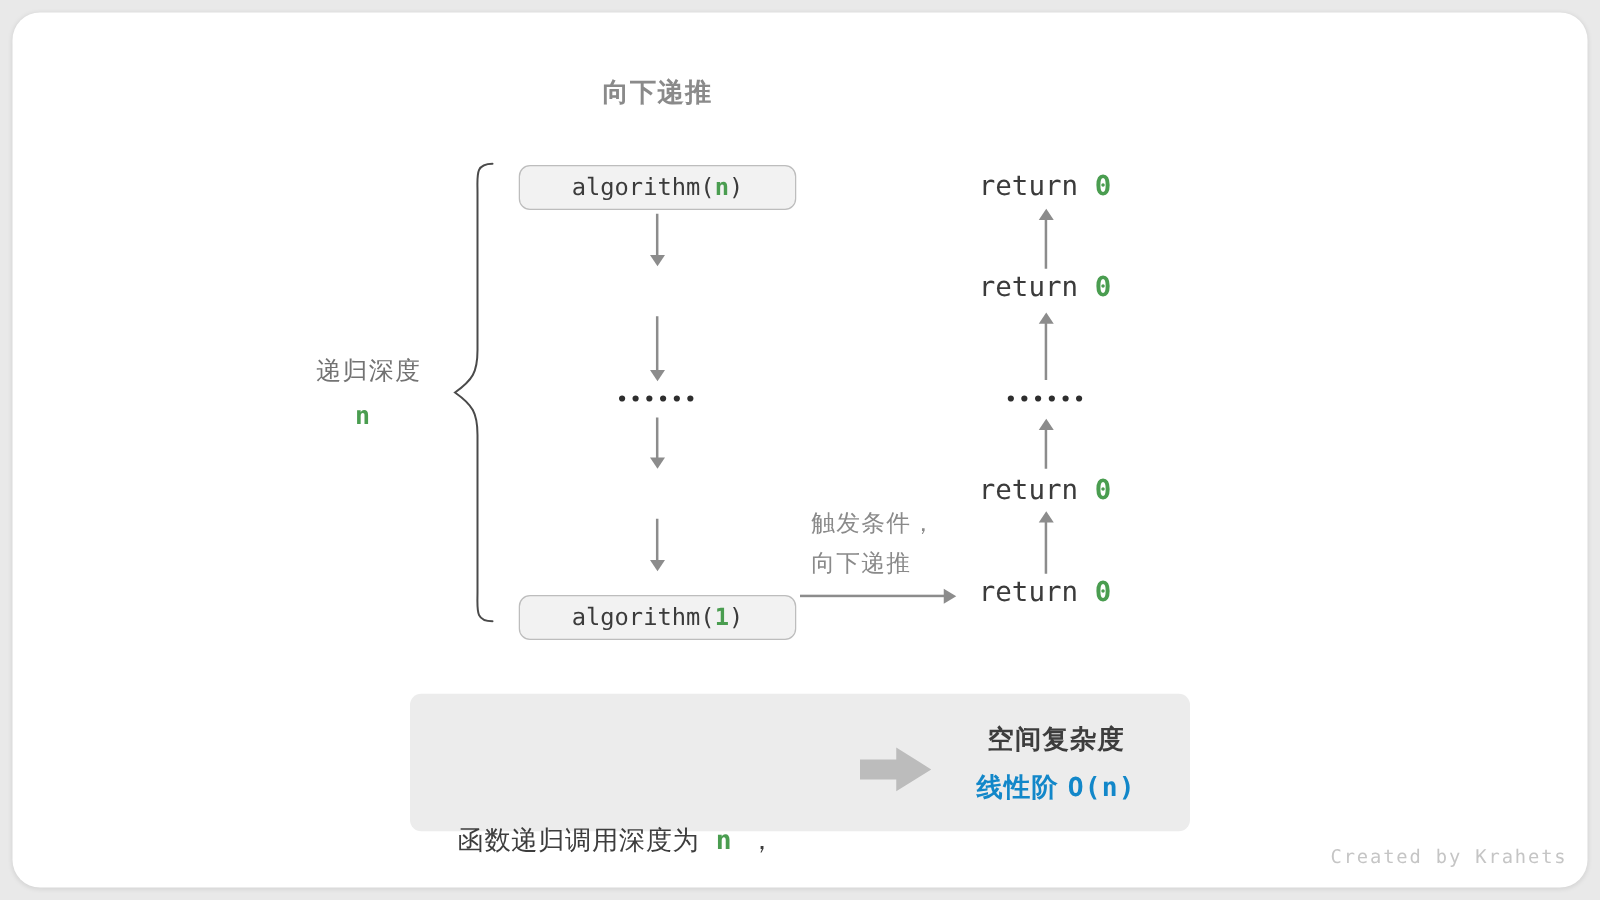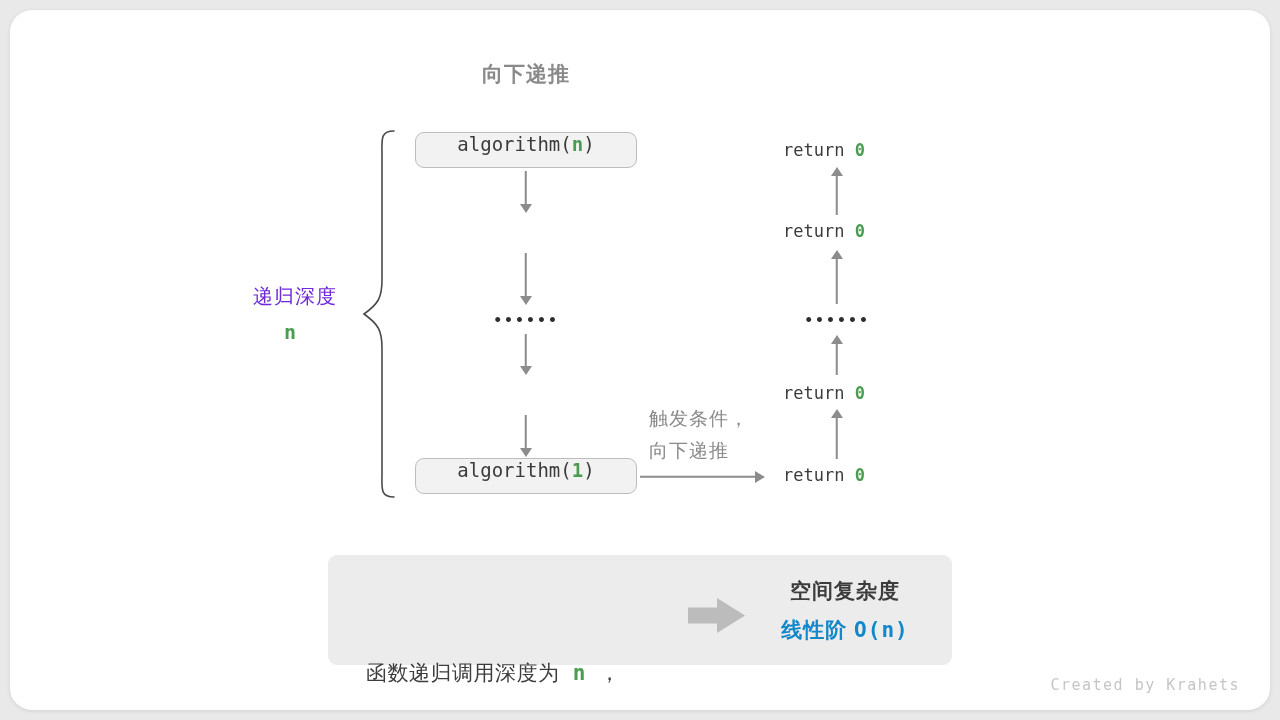--- a/index.html
+++ b/index.html
@@ -15,30 +15,30 @@
   #card{position:absolute;left:10px;top:10px;right:10px;bottom:10px;background:#ffffff;border-radius:22px;box-shadow:0 1px 4px rgba(0,0,0,.10);}
   .abs{position:absolute;}
   .mono{font-family:"DejaVu Sans Mono","Liberation Mono",monospace;}
   .green{color:var(--green);font-weight:600;}
   .pre{white-space:pre;}
 
   
   .col-header{width:220px;text-align:center;font-size:21px;font-weight:bold;color:var(--gray);letter-spacing:1px;}
 
   
-  .depth-text{width:160px;text-align:center;font-size:20px;color:#6d28d9;letter-spacing:1px;}
+  .depth-text{width:160px;text-align:center;font-size:20px;color:#737373;letter-spacing:1px;}
   .depth-var{width:160px;text-align:center;font-size:20px;font-weight:bold;}
 
   
   .call-box{left:415px;width:222px;height:36px;background:#f2f2f2;border:1.5px solid #bdbdbd;border-radius:9px;
-            display:flex;align-items:flex-start;justify-content:center;font-size:19px;color:var(--ink);}
+            display:flex;align-items:center;justify-content:center;font-size:19px;color:var(--ink);}
   .call-box .mono{white-space:pre;}
 
   
-  .ret{left:783px;width:110px;font-size:17px;color:var(--ink);white-space:pre;line-height:24px;}
+  .ret{left:783px;width:110px;font-size:22px;color:var(--ink);white-space:pre;line-height:24px;}
 
   
   .dots{width:80px;text-align:center;font-size:14px;font-weight:bold;letter-spacing:2px;color:#2e2e2e;font-family:"DejaVu Sans",sans-serif;}
 
   
   .varrow{width:13px;}
   .varrow::before{content:"";position:absolute;left:50%;transform:translateX(-50%);width:2.5px;background:var(--arrow);top:0;bottom:0;}
   .varrow.down::before{bottom:8px;}
   .varrow.down::after{content:"";position:absolute;bottom:0;left:50%;transform:translateX(-50%);
     border-left:6px solid transparent;border-right:6px solid transparent;border-top:9px solid var(--arrow);}
@@ -57,21 +57,21 @@
 
   
   #summary{left:328px;top:555px;width:624px;height:110px;background:#ececec;border-radius:9px;}
   .sum-left{left:366px;top:575px;font-size:21px;color:#3d3d3d;line-height:39px;letter-spacing:0.5px;}
   .sum-left .mono{font-size:21px;}
   .sum-title{left:745px;top:577px;width:200px;text-align:center;font-size:21px;font-weight:bold;color:#3d3d3d;letter-spacing:1px;}
   .sum-value{left:745px;top:616px;width:200px;text-align:center;font-size:21px;font-weight:bold;color:var(--blue);letter-spacing:1px;white-space:pre;}
   .sum-value .mono{font-weight:bold;}
 
   
-  .watermark{right:40px;top:676px;font-size:15px;color:#c5c5c5;letter-spacing:1.5px;font-family:"DejaVu Sans Mono","Liberation Mono",monospace;}
+  .watermark{right:26px;top:676px;font-size:15px;color:#c5c5c5;letter-spacing:1.5px;font-family:"DejaVu Sans Mono","Liberation Mono",monospace;}
 </style>
 </head>
 <body>
 
 <div id="canvas">
   <div id="card"></div>
 
   <div class="abs col-header" style="left:416px;top:60px">向下递推</div>
 
   <div class="abs depth-text" style="left:215px;top:283px">递归深度</div>
@@ -86,21 +86,21 @@
   </div>
   <div class="abs varrow down" style="left:519px;top:171px;height:42px"></div>
 
   <div class="abs varrow down" style="left:519px;top:253px;height:52px"></div>
 
   <div class="abs dots" style="left:486px;top:312px">••••••</div>
   <div class="abs varrow down" style="left:519px;top:334px;height:41px"></div>
 
   <div class="abs varrow down" style="left:519px;top:415px;height:42px"></div>
 
-  <div class="abs call-box" style="top:458px">
+  <div class="abs call-box" style="top:476px">
     <span class="mono"><span>algorithm(</span><span class="green">1</span><span>)</span></span>
   </div>
 
   <div class="abs harrow" style="left:640px;top:470px;width:125px"></div>
   <div class="abs note-line" style="left:649px;top:406px">触发条件，</div>
   <div class="abs note-line" style="left:649px;top:438px">向下递推</div>
 
   <div class="abs ret mono" style="top:138px"><span>return </span><span class="green">0</span></div>
   <div class="abs varrow up" style="left:830px;top:167px;height:48px"></div>
 

